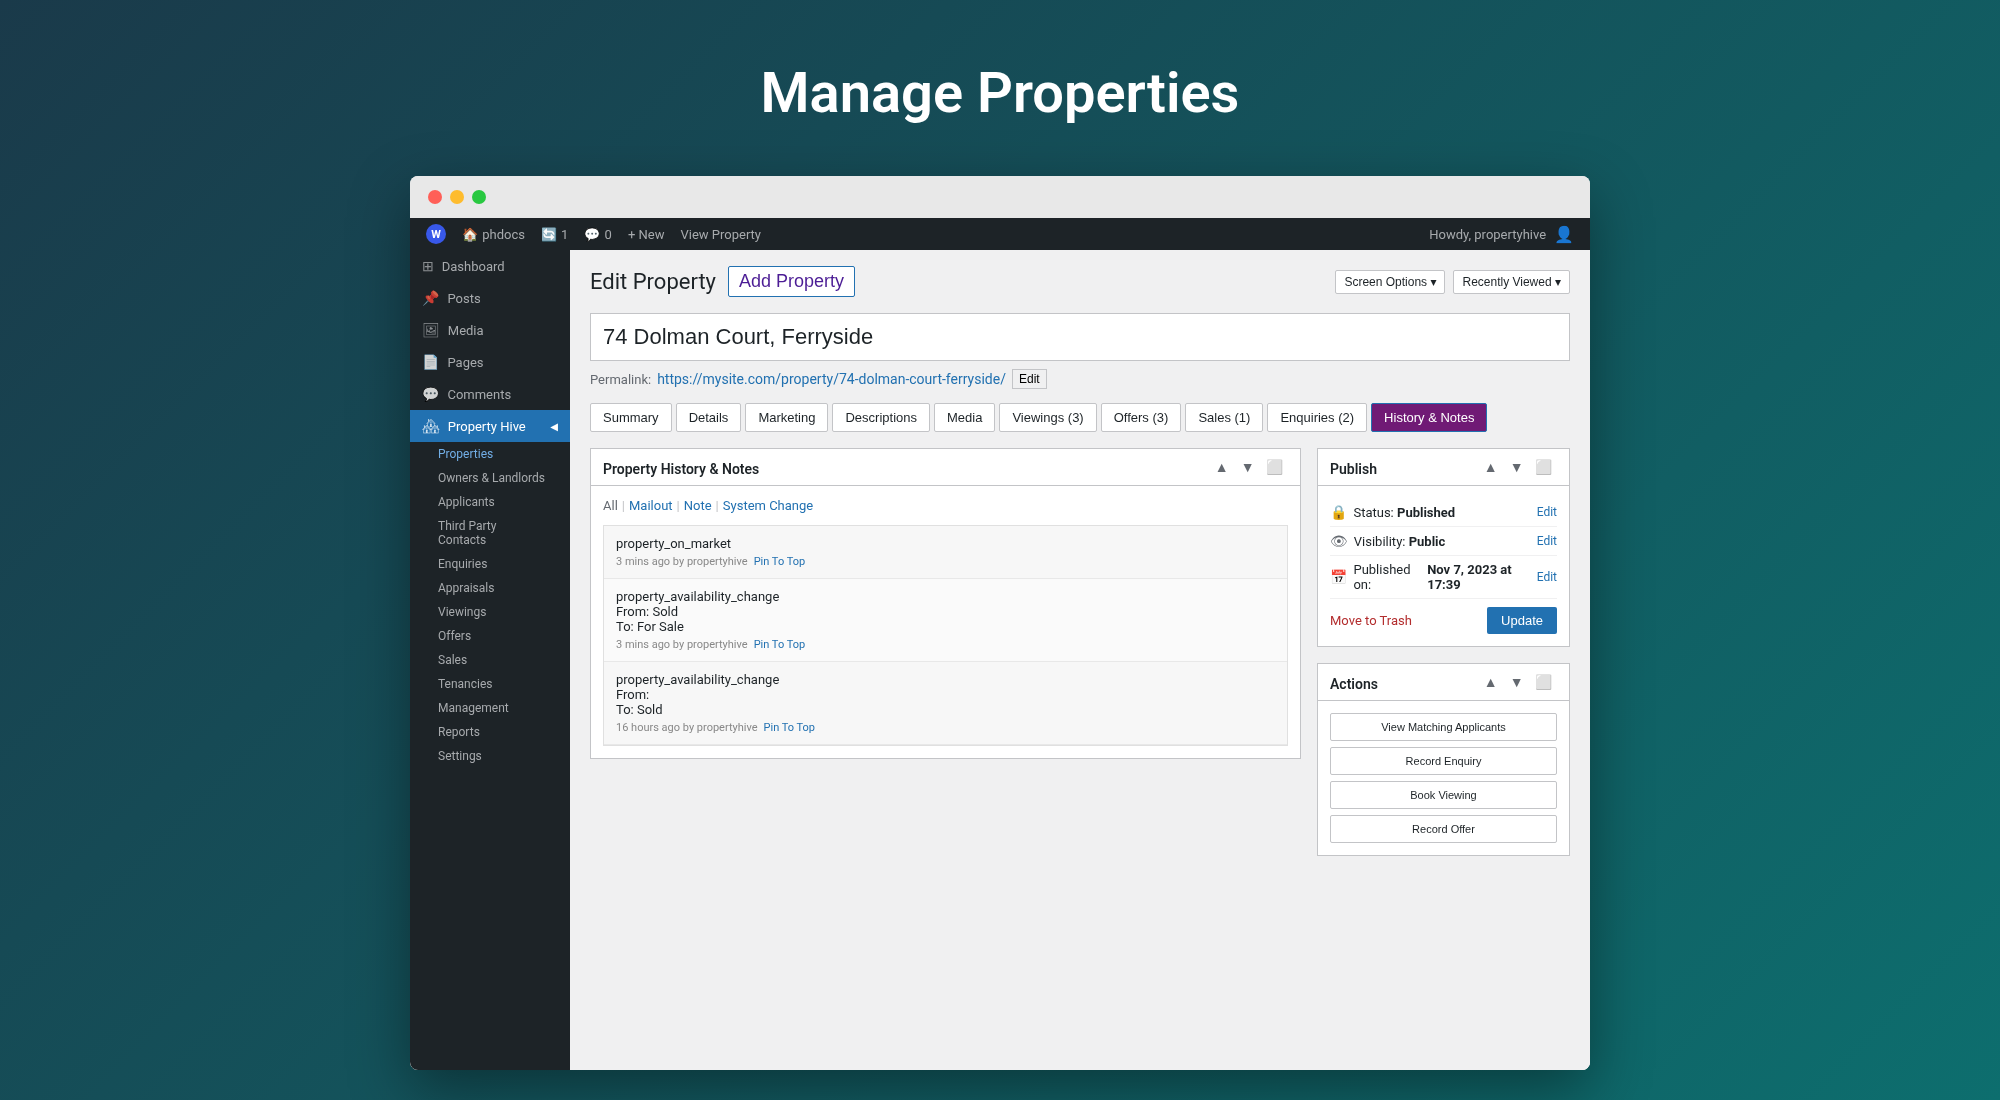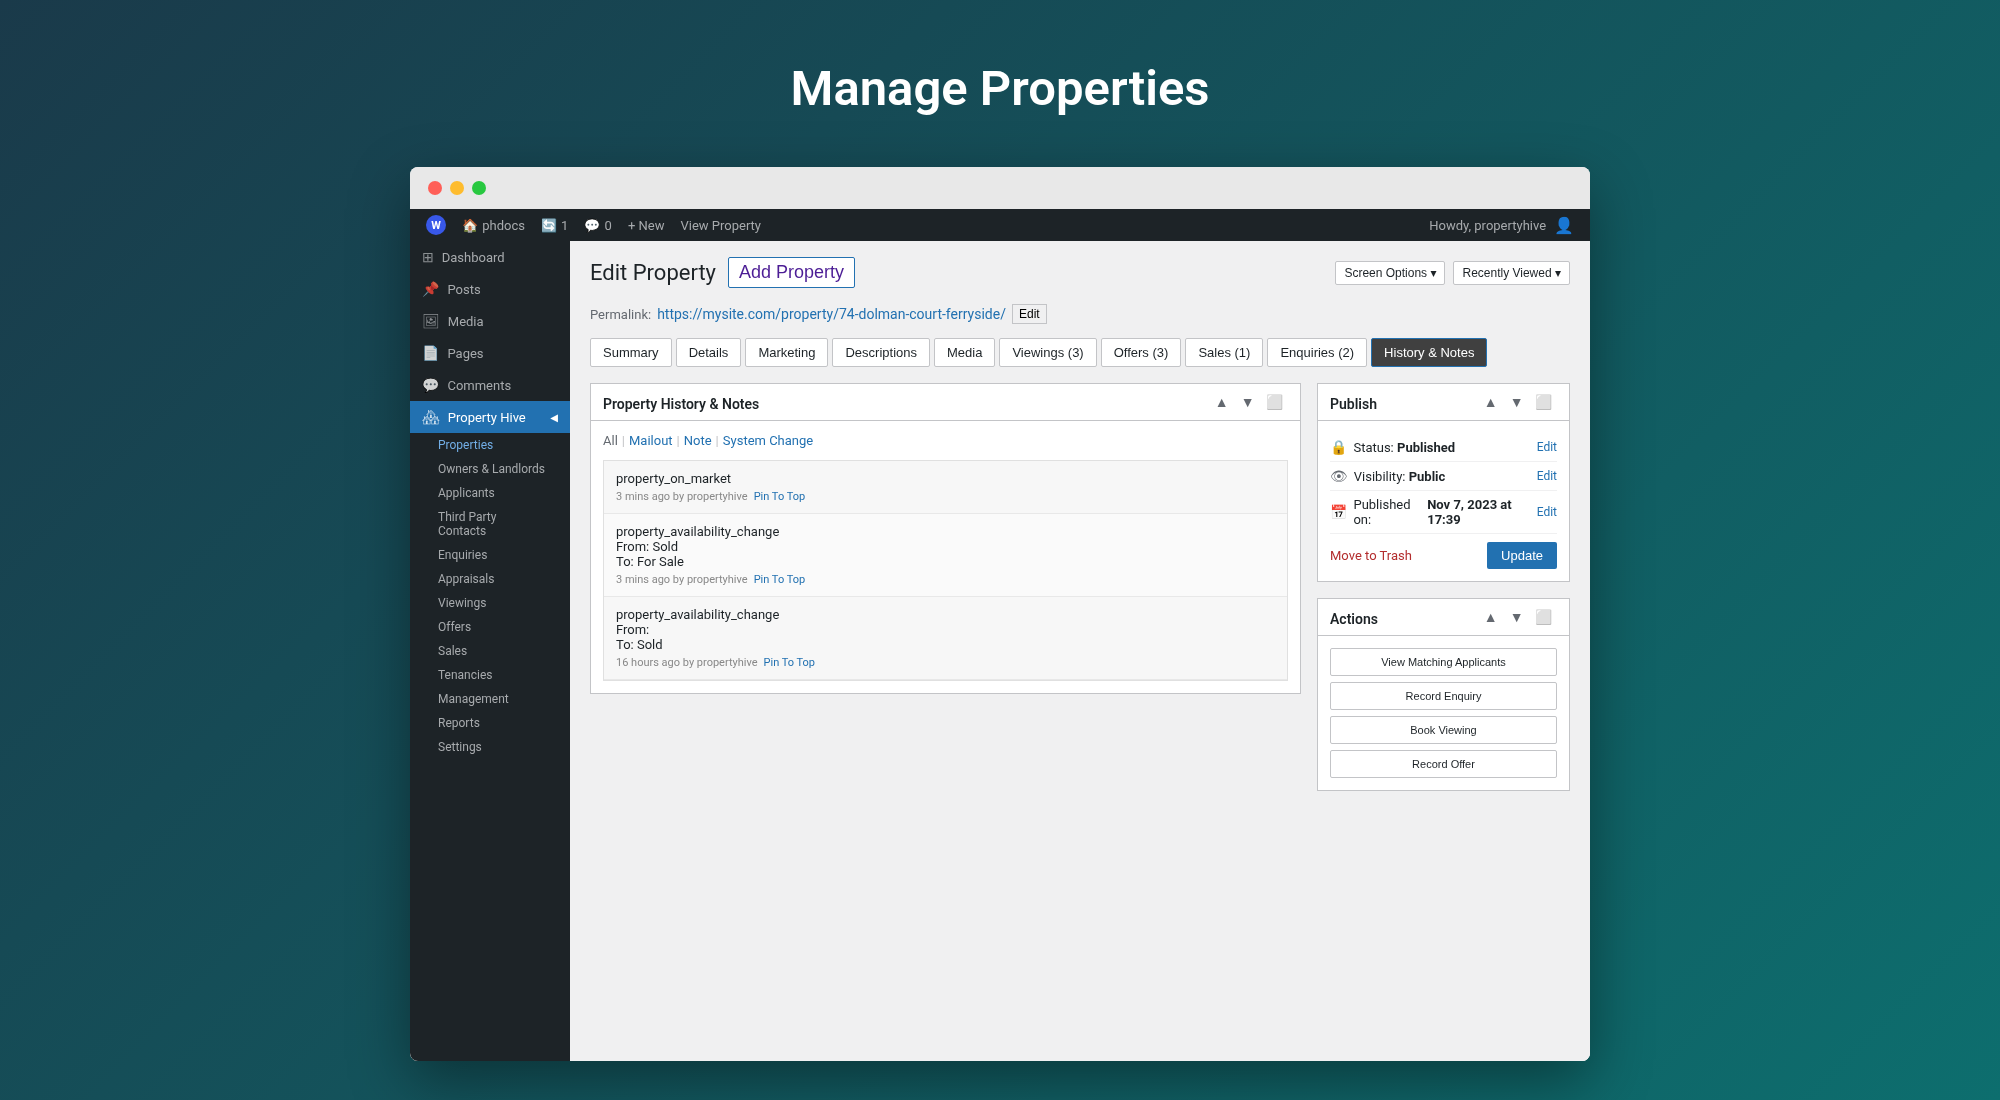--- a/index.html
+++ b/index.html
@@ -6,21 +6,21 @@
     body {
       font-family: -apple-system, BlinkMacSystemFont, 'Segoe UI', Roboto, sans-serif;
       background: linear-gradient(135deg, #1a3a4a 0%, #0d6e6e 100%);
       min-height: 1100px;
       display: flex;
       flex-direction: column;
       align-items: center;
     }
     .page-title {
       color: #fff;
-      font-size: 49px;
+      font-size: 56px;
       font-weight: 600;
       text-align: center;
       padding: 60px 0 50px;
     }
     .browser-window {
       width: 1180px;
       background: #f0f0f1;
       border-radius: 8px;
       overflow: hidden;
       box-shadow: 0 20px 60px rgba(0,0,0,0.4);
@@ -183,21 +183,21 @@
     .tab-btn {
       padding: 6px 12px;
       border: 1px solid #c3c4c7;
       background: #fff;
       font-size: 13px;
       cursor: pointer;
       color: #1d2327;
       border-radius: 2px;
     }
     .tab-btn.active {
-      background: #404040;
+      background: #701a75;
       color: #fff;
       border-color: #2271b1;
     }
 
     
     .main-area {
       display: flex;
       gap: 16px;
     }
     .main-panel {
@@ -458,20 +458,21 @@
       <div class="content-header">
         <h2 class="page-heading">Edit Property</h2>
         <button class="add-property-btn">Add Property</button>
         <div class="top-right-buttons">
           <button class="screen-options-btn">Screen Options ▾</button>
           <button class="recently-viewed-btn">Recently Viewed ▾</button>
         </div>
       </div>
 
       
+      <input class="property-title-input" value="74 Dolman Court, Ferryside" style="">
 
       
       <div class="permalink">
         <span>Permalink:</span>
         <a href="#">https://mysite.com/property/74-dolman-court-ferryside/</a>
         <button class="edit-slug-btn">Edit</button>
       </div>
 
       
       <div class="tabs">

